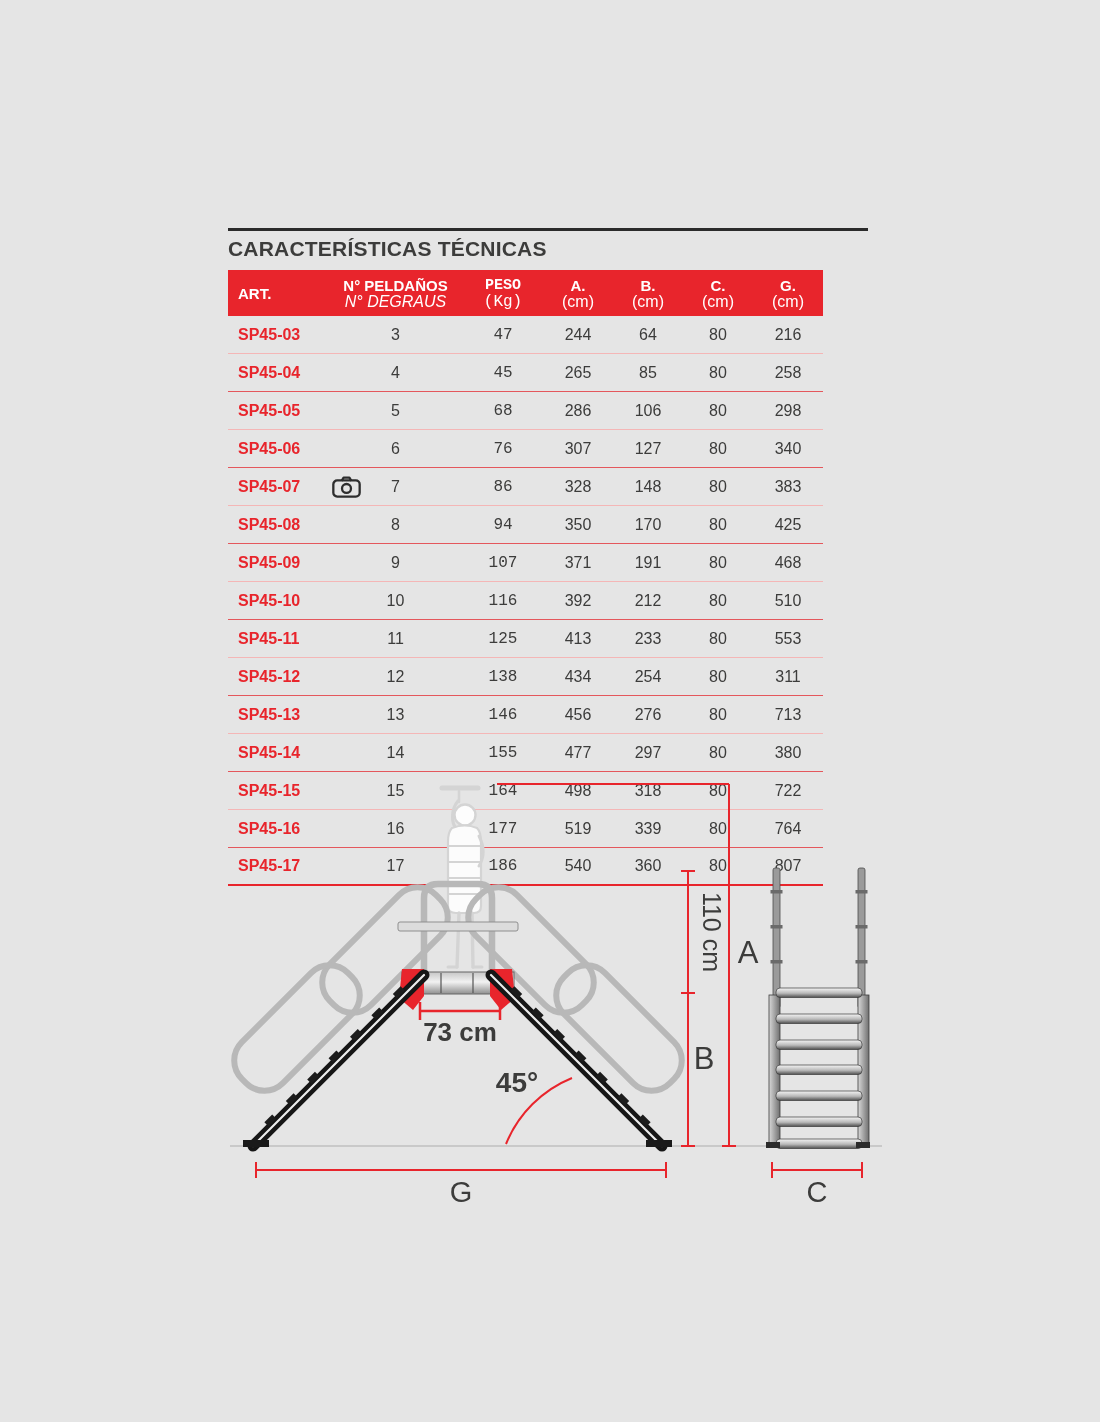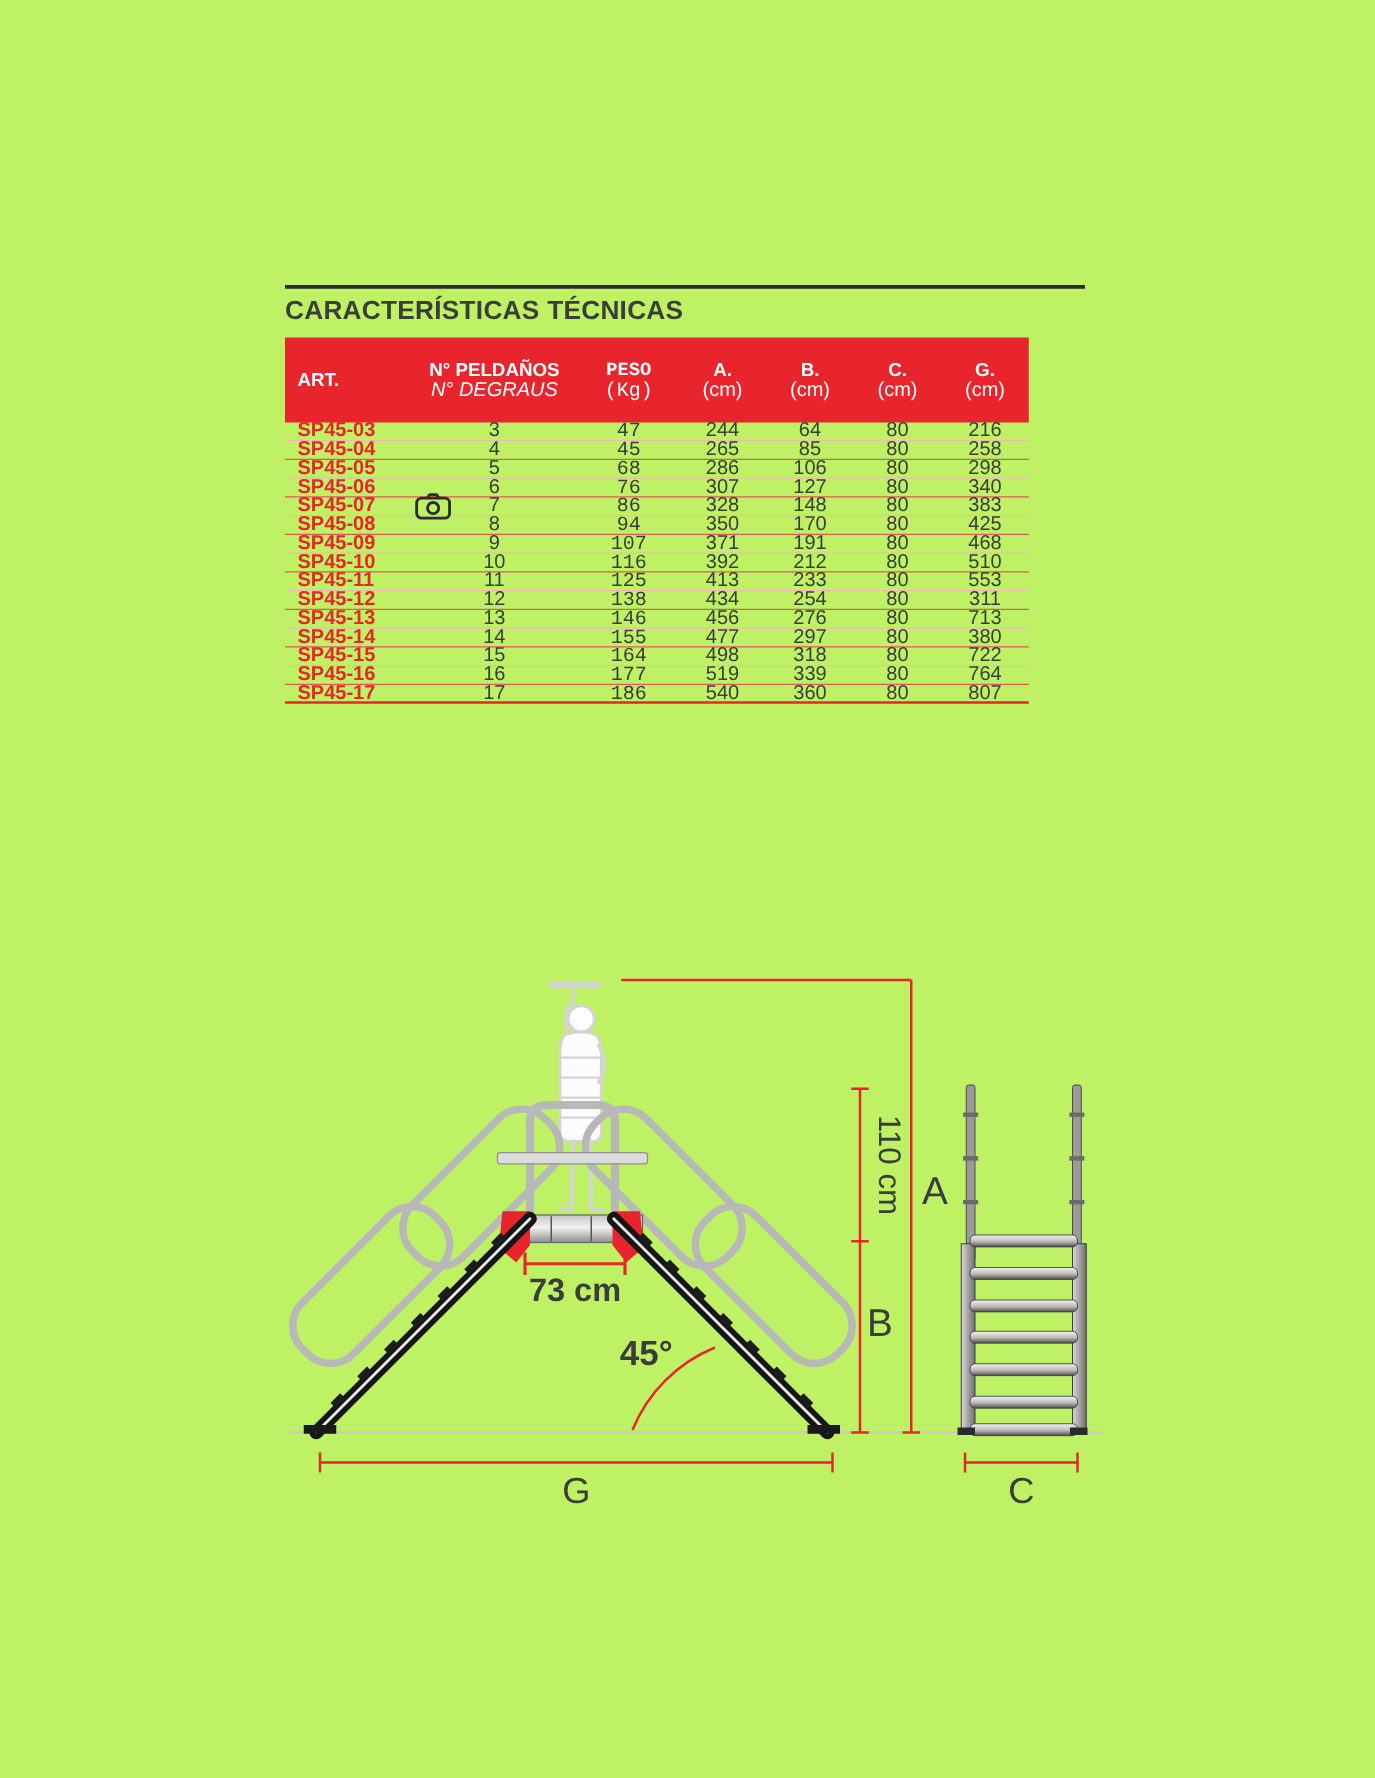--- a/index.html
+++ b/index.html
@@ -1,30 +1,30 @@
 <!DOCTYPE html>
 <html><head>
 <meta charset="utf-8">
 <style>
   html,body{margin:0;padding:0;background:#fff;}
-  .canvas{position:relative;width:1100px;height:1422px;background:#bef264;overflow:hidden;
+  .canvas{position:relative;width:1100px;height:1422px;background:#e5e5e5;overflow:hidden;
           font-family:"Liberation Sans",sans-serif;margin:0 auto;}
   .toprule{position:absolute;left:228px;top:228px;width:640px;height:3px;background:#2b2b2b;}
   .title{position:absolute;left:228px;top:237px;font-size:21px;font-weight:bold;color:#3c3c3b;letter-spacing:.2px;}
   .spec{position:absolute;left:228px;top:270px;width:595px;}
-  .thead{display:flex;align-items:center;background:#e8252c;color:#fff;height:68px;}
+  .thead{display:flex;align-items:center;background:#e8252c;color:#fff;height:46px;}
   .col-art{width:100px;box-sizing:border-box;padding-left:10px;text-align:left;}
   .col-steps{width:135px;text-align:center;position:relative;}
   .col-peso{width:80px;text-align:center;font-family:Liberation Mono, monospace;}
   .col-a,.col-b,.col-c,.col-g{width:70px;text-align:center;}
   .h1{display:block;font-size:15px;font-weight:bold;line-height:17px;}
   .h2{display:block;font-size:16px;line-height:16px;}
   .h2.it{font-style:italic;}
   .rows{width:595px;}
-  .row{display:flex;align-items:center;height:15px;box-sizing:border-box;border-bottom:1px solid #f4b6b6;}
+  .row{display:flex;align-items:center;height:38px;box-sizing:border-box;border-bottom:1px solid #f4b6b6;}
   .row:nth-of-type(even){border-bottom:1.5px solid #e4575c;}
   .row:last-of-type{border-bottom:2.2px solid #e8252c;}
   .cell-art{font-weight:bold;color:#e8252c;font-size:16px;}
   .num{color:#3c3c3b;font-size:16px;}
   .cam{position:absolute;left:4px;top:50%;transform:translateY(-50%);line-height:0;}
   .diagram{position:absolute;left:0;top:770px;width:1100px;height:460px;}
   svg text{font-family:"Liberation Sans",sans-serif;fill:#3c3c3b;}
 </style>
 </head>
 <body>

